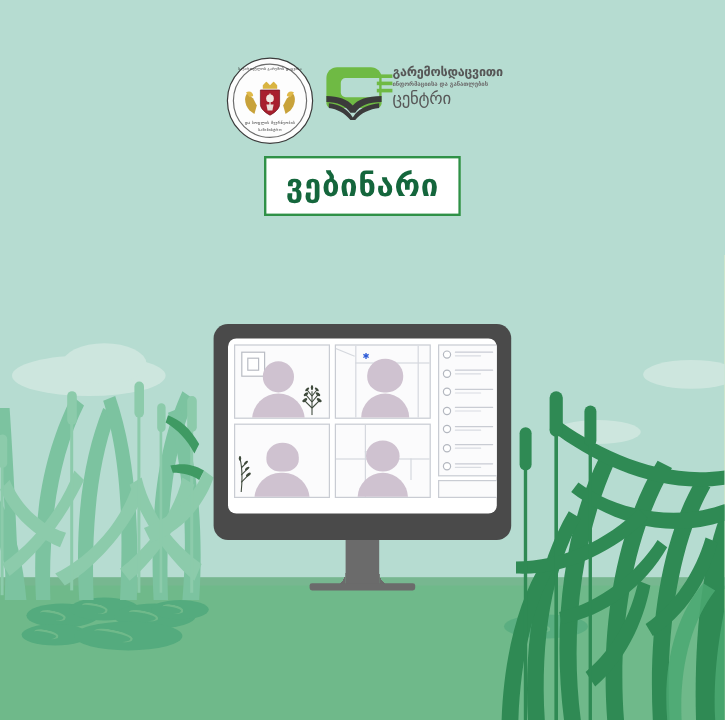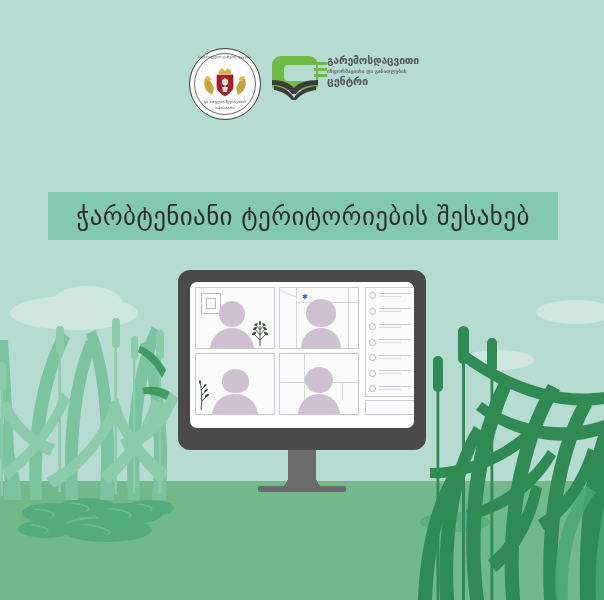--- a/index.html
+++ b/index.html
@@ -37,21 +37,21 @@
   .geic-mark{position:absolute;left:0;top:4px;width:52px;height:48px;}
   .geic-c{position:absolute;left:2px;top:0;width:46px;height:34px;
      background:#6fba44;border-radius:9px 9px 4px 4px;}
   .geic-notch{position:absolute;left:14px;top:9px;width:32px;height:16px;background:#b6dcd1;border-radius:4px 0 0 4px;}
   .geic-book{position:absolute;left:0;top:22px;width:52px;height:24px;}
   .geic-bars{position:absolute;left:44px;top:6px;}
   .geic-bar{width:13px;height:3px;background:#6fba44;margin-bottom:3px;}
   .geic-text{position:absolute;left:57px;top:2px;width:120px;color:#5a5a5a;}
   .geic-l1{font-size:10.5px;font-weight:700;color:#575757;letter-spacing:-.2px;white-space:nowrap;}
   .geic-l2{font-size:5.1px;font-weight:700;color:#6f6f6f;letter-spacing:-.1px;margin-top:2px;white-space:nowrap;}
-  .geic-l3{font-size:11px;font-weight:700;color:#575757;letter-spacing:-.2px;margin-top:1px;}
+  .geic-l3{font-size:14px;font-weight:400;color:#575757;letter-spacing:-.2px;margin-top:1px;}
 
   
   .title-box{position:absolute;left:220px;top:130px;width:164px;height:50px;
      background:#ffffff;border:2px solid #2f9147;box-sizing:border-box;
      display:flex;align-items:center;justify-content:center;}
   .title-box span{font-size:26px;font-weight:700;color:#14663c;letter-spacing:.5px;}
 
   .subtitle-band{position:absolute;left:48px;top:192px;width:510px;height:48px;background:#83c9b2;}
   .subtitle-band span{position:absolute;left:50%;top:50%;transform:translate(-50%,-50%);
      font-size:25px;color:#2b2b2b;white-space:nowrap;letter-spacing:.4px;}
@@ -195,24 +195,24 @@
         </div>
       </div>
       <div class="geic-text">
         <div class="geic-l1">გარემოსდაცვითი</div>
         <div class="geic-l2">ინფორმაციისა და განათლების</div>
         <div class="geic-l3">ცენტრი</div>
       </div>
     </div>
   </div>
 
-
-  <div class="subtitle-band">
-    <span>ჭარბტენიანი ტერიტორიების შესახებ</span>
+  <div class="title-box">
+    <span>ვებინარი</span>
   </div>
+
 
   <div class="stand-neck"></div>
   <div class="stand-base"></div>
 
   <div class="monitor">
     <div class="screen">
 
       <div class="vgrid">
 
         <div class="tile t1">

